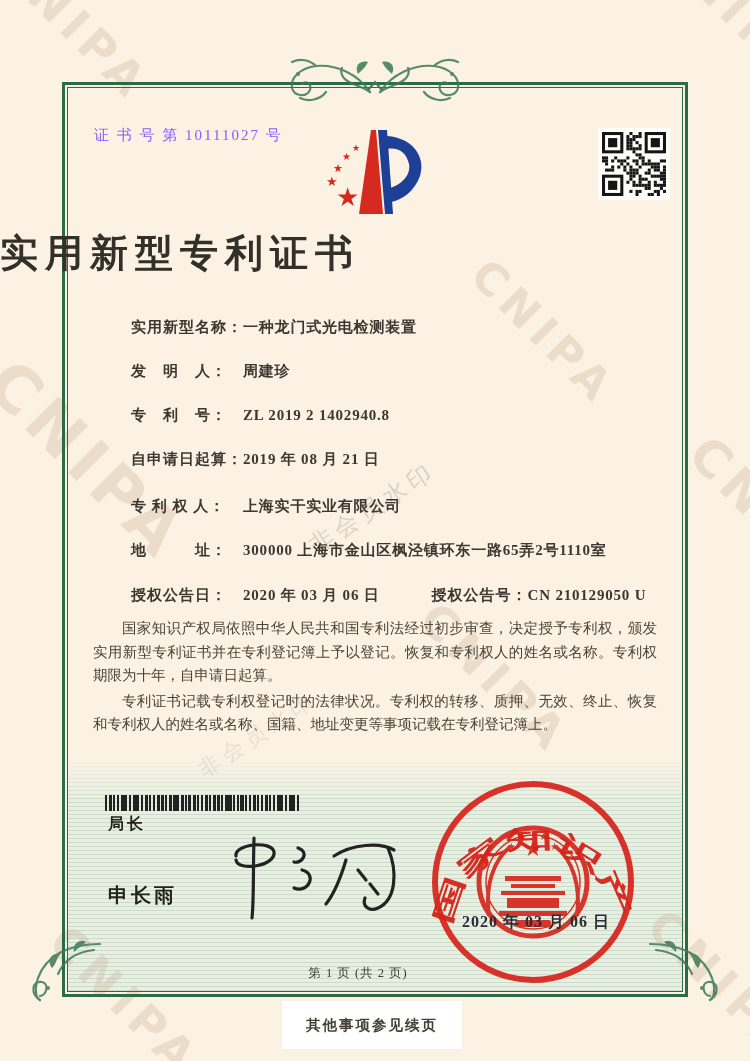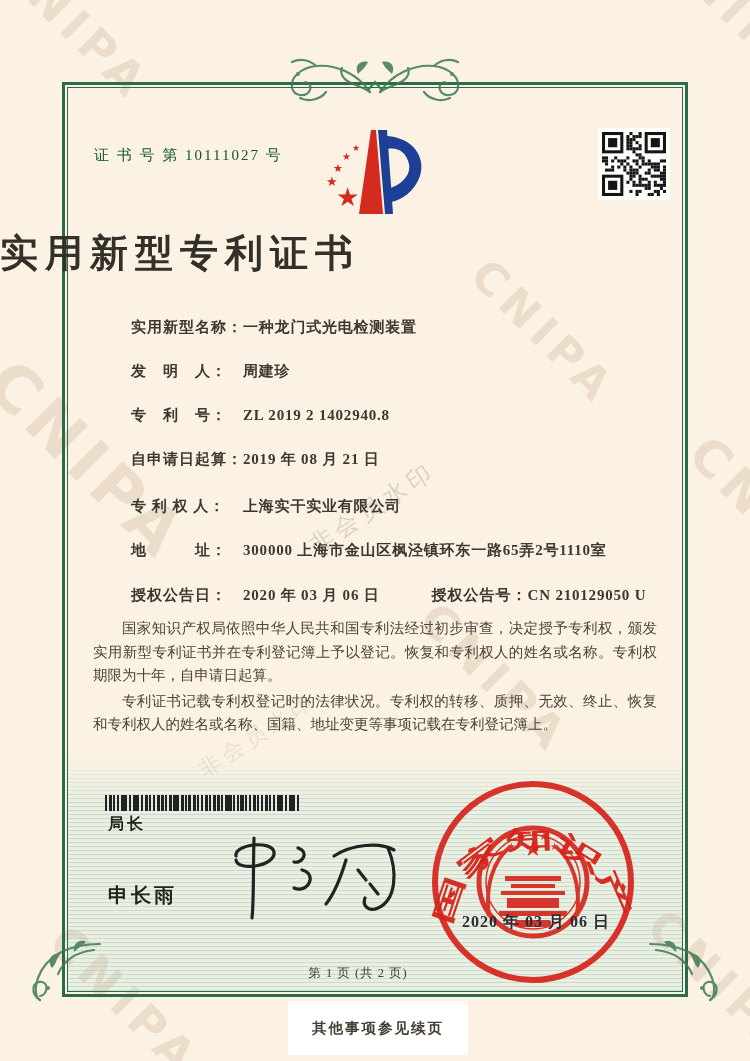--- a/index.html
+++ b/index.html
@@ -19,21 +19,21 @@
 
   
   .band{position:absolute;left:68px;top:758px;width:614px;height:233px;z-index:1;
         background-color:#e9efe3;
         background-image:repeating-linear-gradient(0deg,rgba(120,160,125,.25) 0 1px,rgba(0,0,0,0) 1px 4px);}
   .band:before{content:"";position:absolute;left:0;top:0;right:0;height:44px;
         background:linear-gradient(#fbf2e3,rgba(251,242,227,0));}
 
   .content{position:absolute;z-index:4;}
 
-  .cert-no{left:94px;top:146px;font-size:15px;letter-spacing:2px;color:#14532d;}
+  .cert-no{left:94px;top:126px;font-size:15px;letter-spacing:2px;color:#8b5cf6;}
   .logo{left:312px;top:124px;}
   .qr-wrap{left:598px;top:128px;width:72px;height:72px;background:#fdfdfa;padding:0;}
   .qr-wrap svg{margin:4px;}
 
   .title{left:0;top:228px;width:750px;font-size:38px;font-weight:600;
          letter-spacing:7px;color:#332f29;}
 
   .frow{left:95px;width:570px;font-size:15px;color:#3c3831;white-space:nowrap;}
   .fl{display:inline-block;min-width:112px;letter-spacing:1px;font-weight:600;margin-left:36px;}
   .fv{letter-spacing:.8px;font-weight:600;}
@@ -55,21 +55,21 @@
          font-size:20px;font-weight:600;letter-spacing:3px;color:#23231f;z-index:5;}
   .signature{left:222px;top:826px;z-index:5;}
 
   .seal{left:427px;top:776px;z-index:6;}
   .seal-date{left:462px;top:912px;font-size:16px;font-weight:bold;letter-spacing:1px;
          color:#2b2b33;z-index:7;}
 
   .page-info{left:0;top:965px;width:716px;text-align:center;font-size:12.5px;
          letter-spacing:1px;color:#3a3a36;z-index:5;}
 
-  .note-band{left:288px;top:1001px;width:180px;height:54px;background:#ffffff;z-index:4;
+  .note-band{left:282px;top:1001px;width:180px;height:48px;background:#ffffff;z-index:4;
          display:flex;align-items:center;justify-content:center;}
   .note-band span{font-size:14.5px;letter-spacing:2px;color:#453f36;font-weight:600;}
 
   .ornament{position:absolute;z-index:4;}
 </style>
 </head>
 <body>
 
 <div id="page">
 

